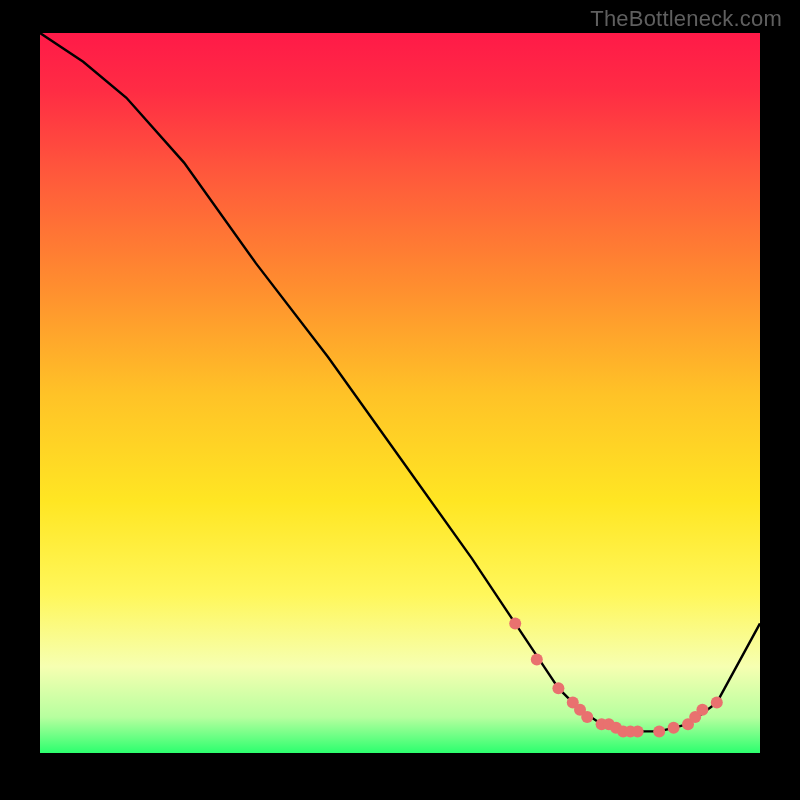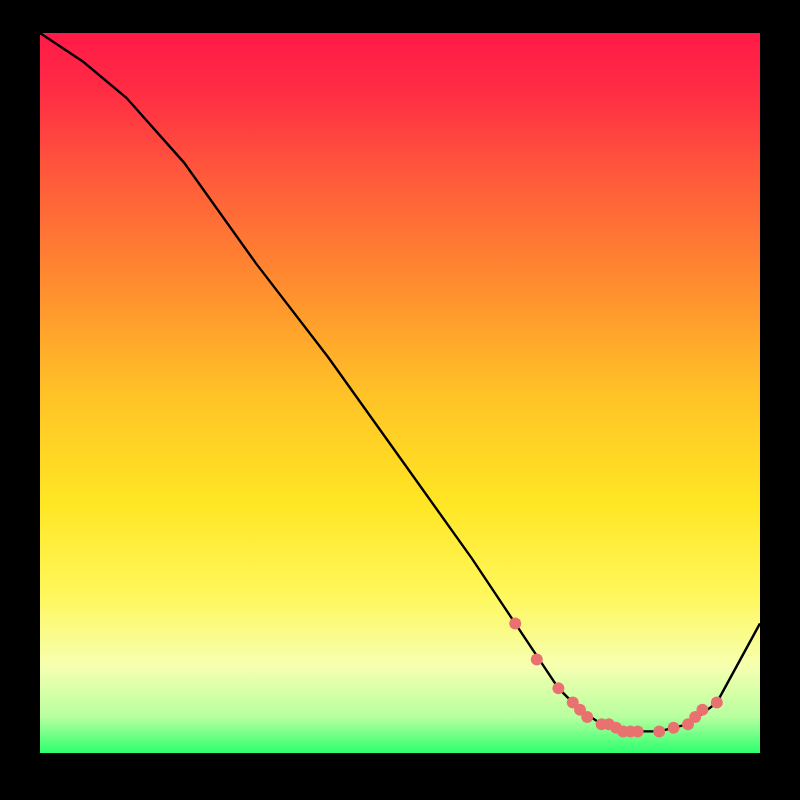--- a/index.html
+++ b/index.html
@@ -74,13 +74,14 @@
           <circle cx="659.20" cy="731.40" r="6" fill="#e9716f"></circle>
           <circle cx="673.60" cy="727.80" r="6" fill="#e9716f"></circle>
           <circle cx="688.00" cy="724.20" r="6" fill="#e9716f"></circle>
           <circle cx="695.20" cy="717.00" r="6" fill="#e9716f"></circle>
           <circle cx="702.40" cy="709.80" r="6" fill="#e9716f"></circle>
           <circle cx="716.80" cy="702.60" r="6" fill="#e9716f"></circle>
         </g>
   </g>
 </svg>
 
+<div id="watermark">TheBottleneck.com</div>
 </div>
 
 </body></html>

